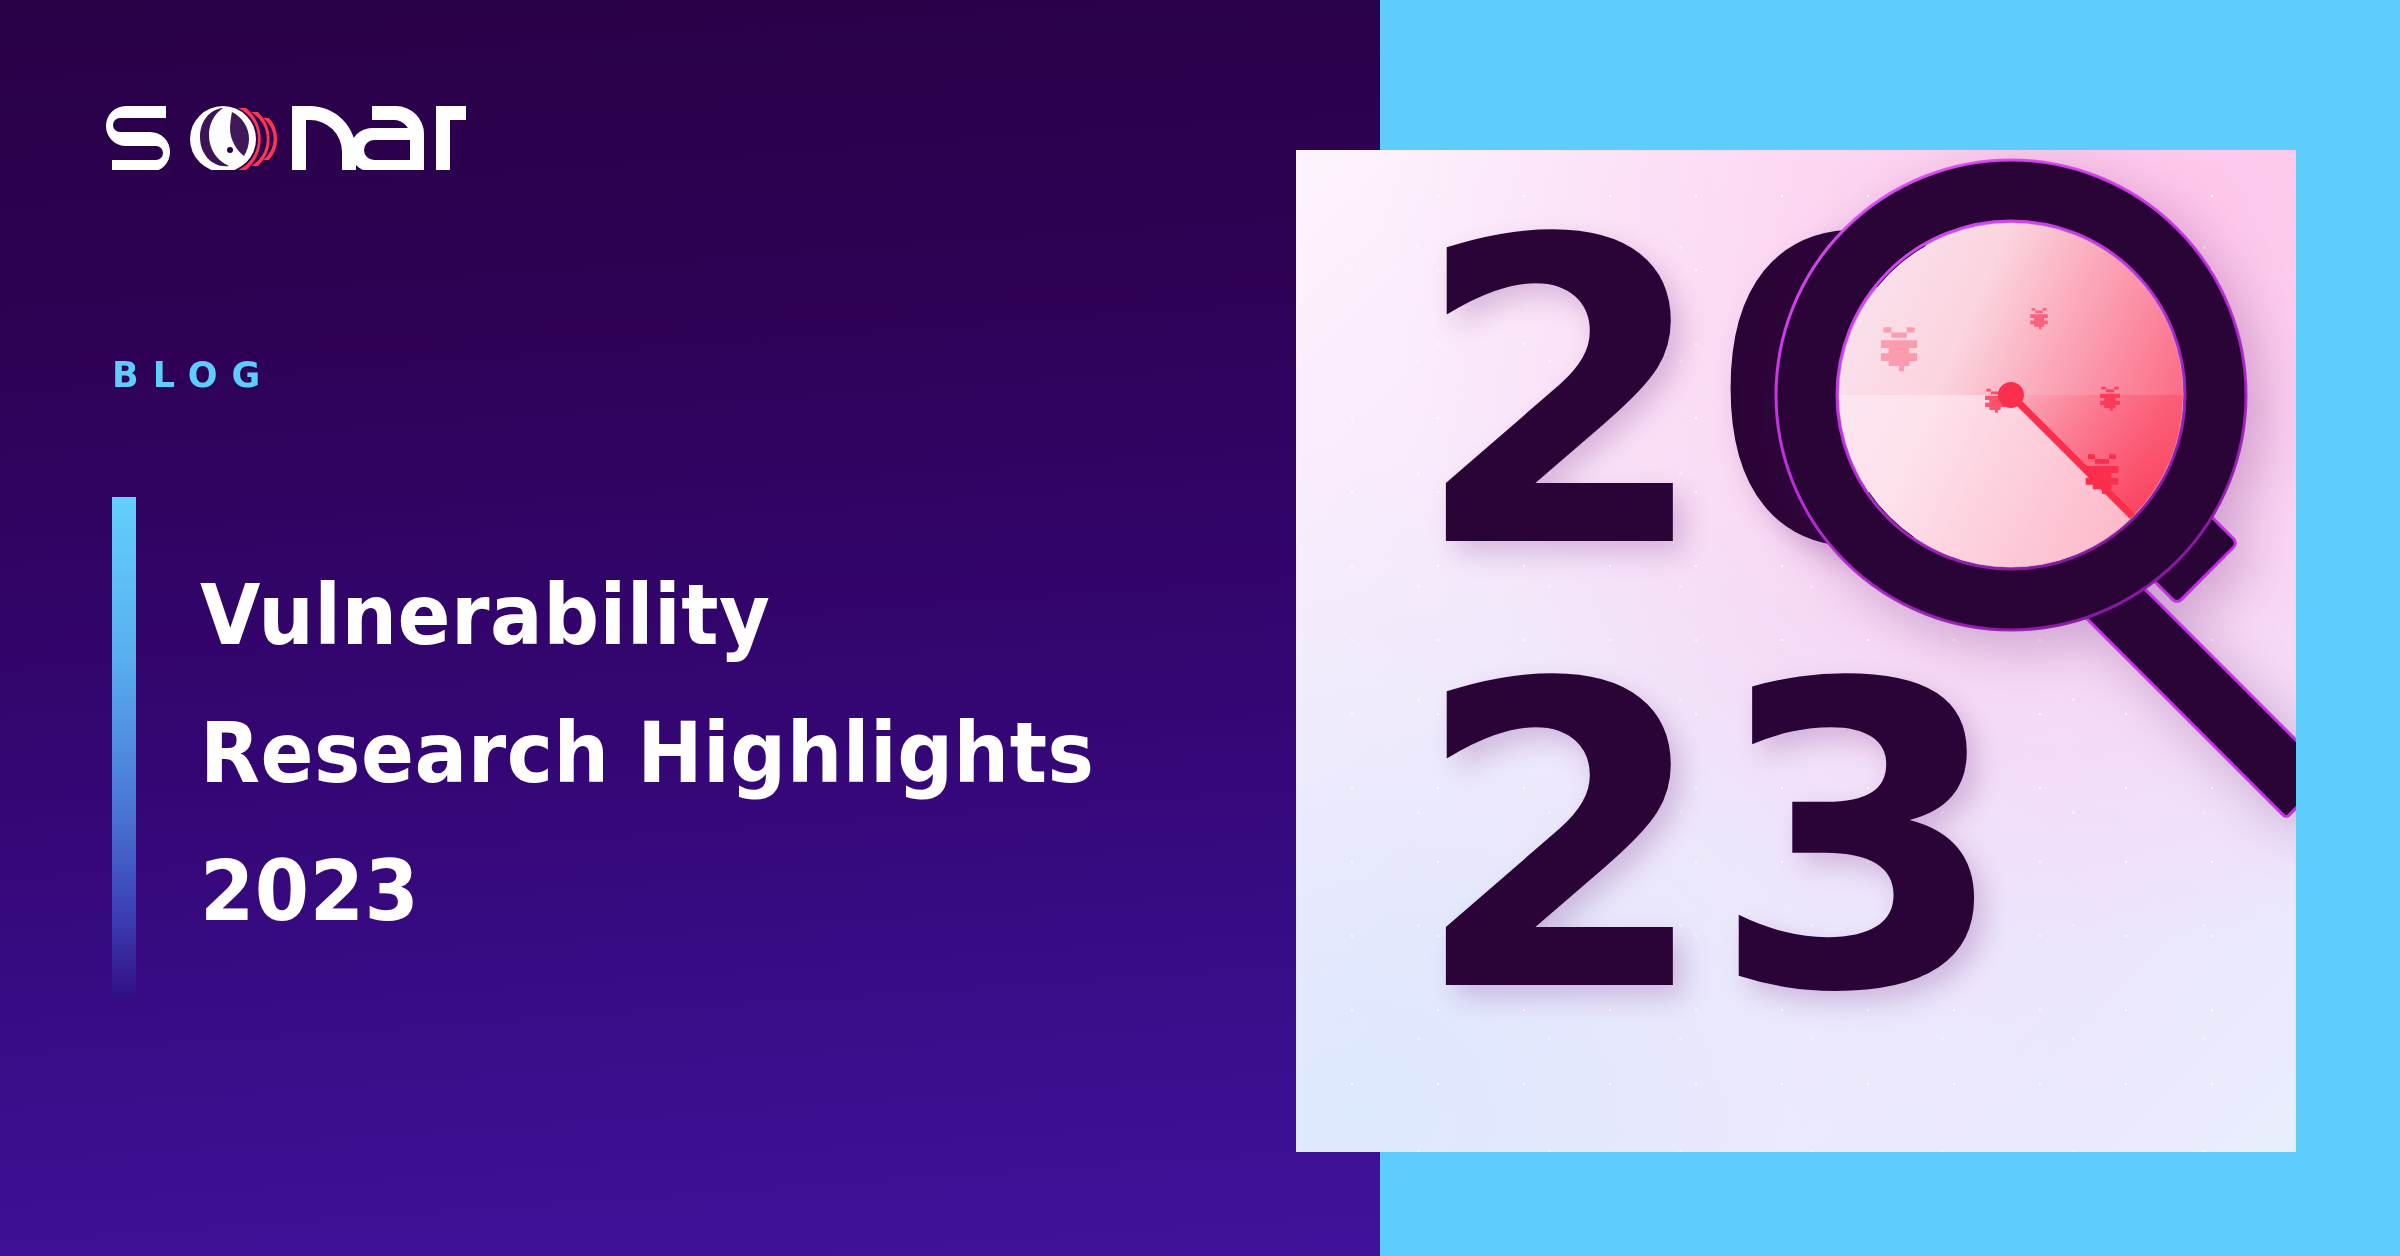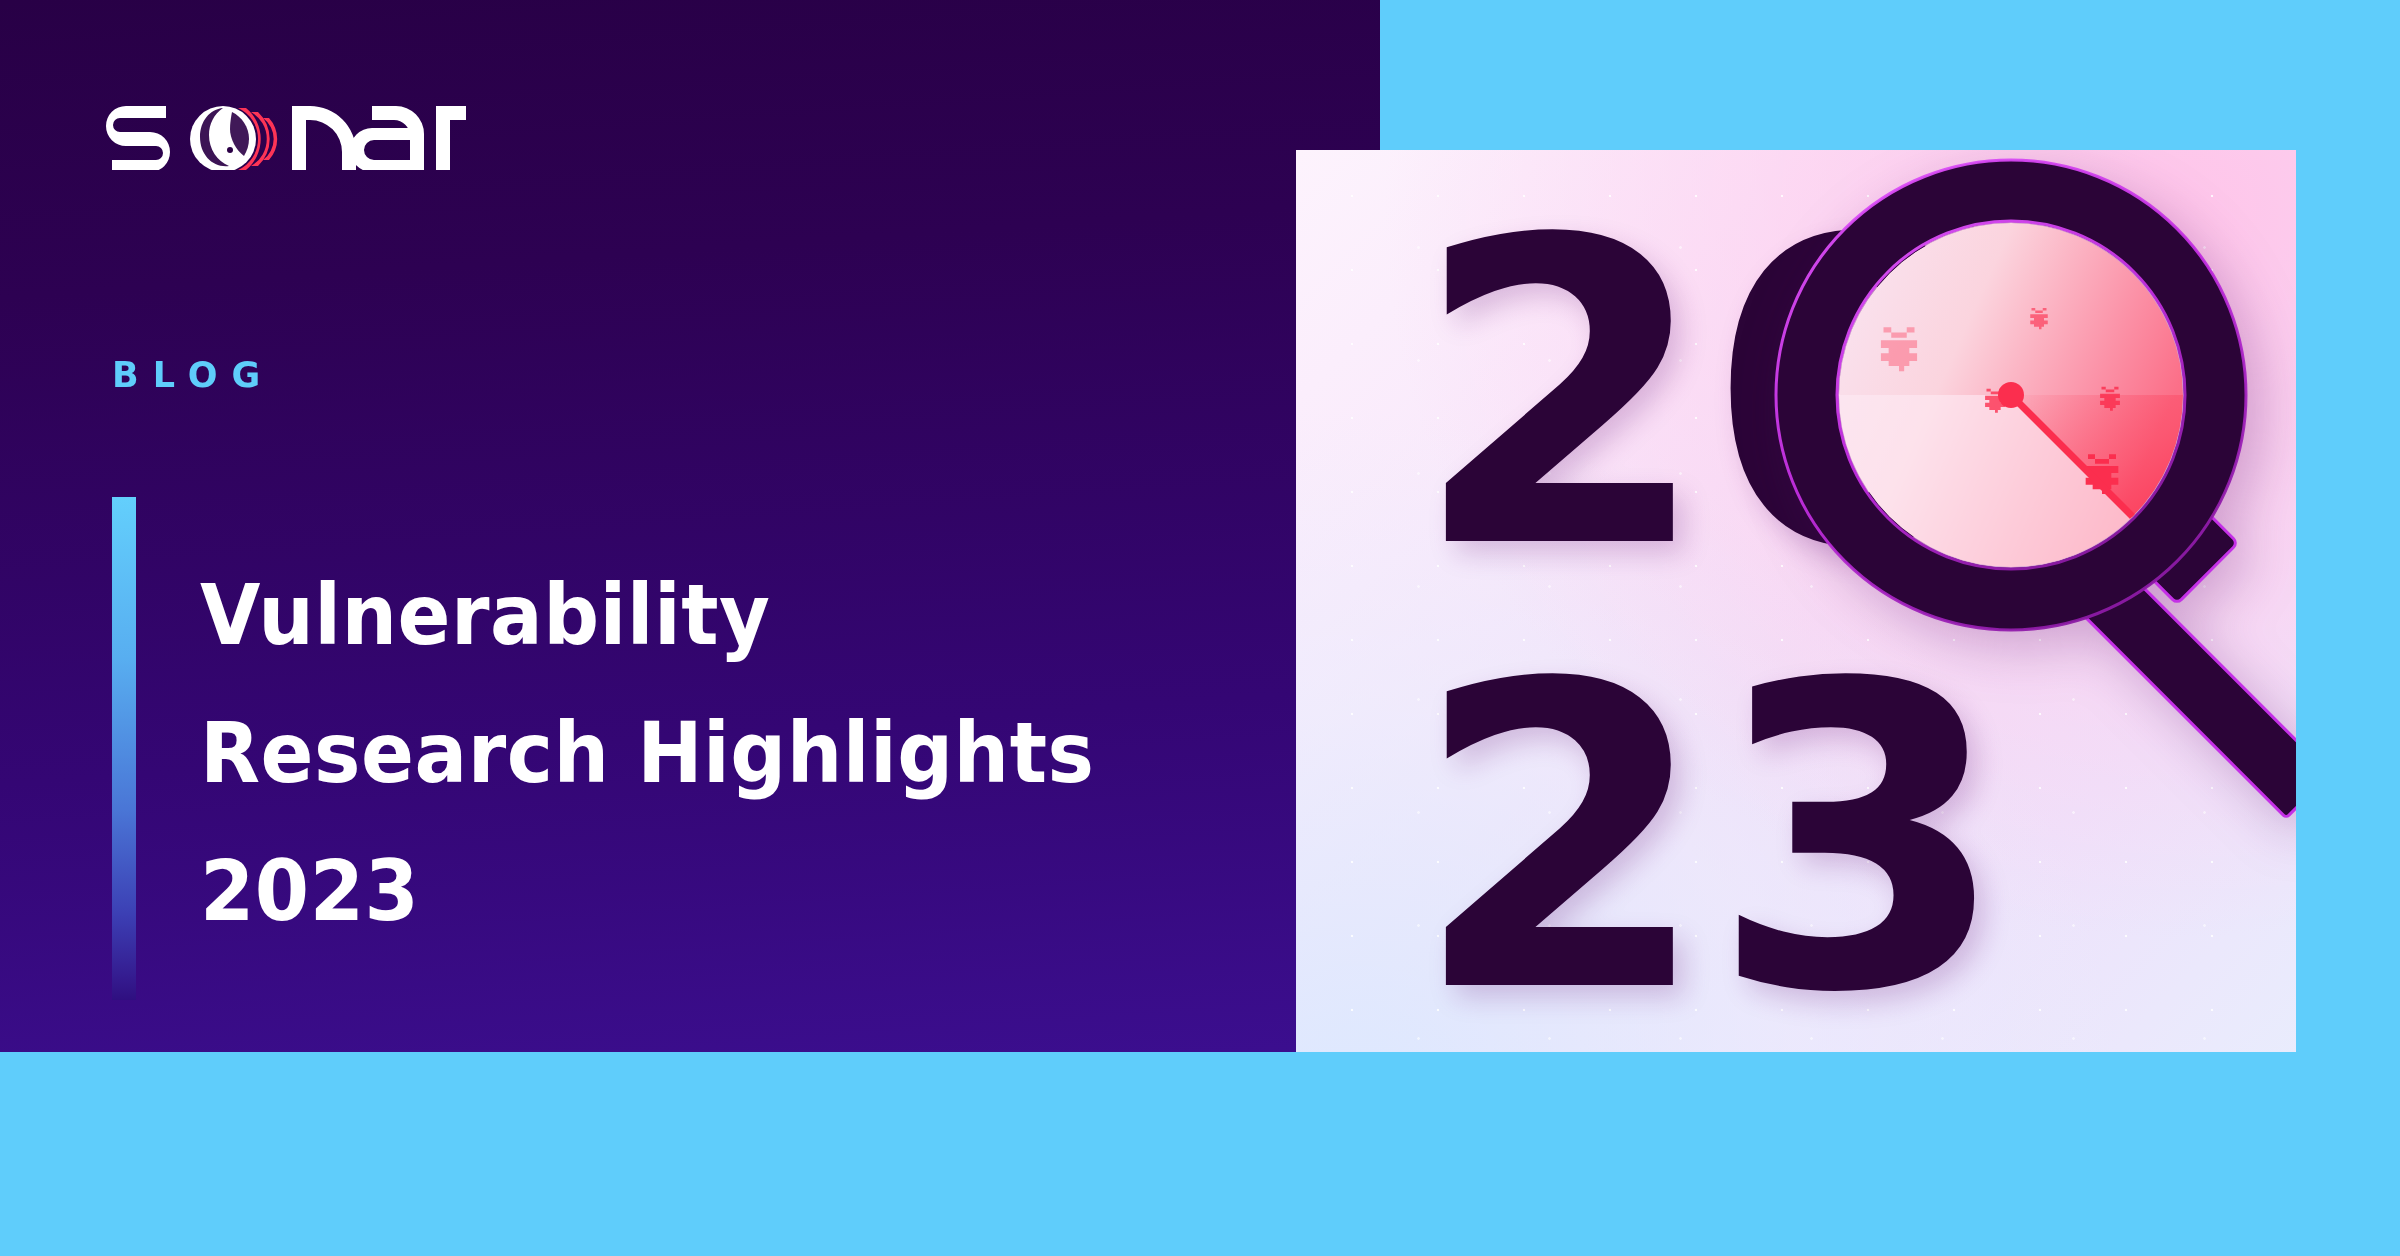--- a/index.html
+++ b/index.html
@@ -1,21 +1,21 @@
 <!DOCTYPE html>
 <html><head>
 <meta charset="utf-8">
 <style>
   html,body{margin:0;padding:0;}
   body{
     width:2400px;height:1256px;overflow:hidden;
     font-family:"Liberation Sans", sans-serif;
     background:#5fcdfb;
   }
-  .stage{position:relative;width:2400px;height:1052px;overflow:hidden;}
+  .stage{position:relative;width:2400px;height:1256px;overflow:hidden;}
 
   
   .bg-blue{
     position:absolute;left:0;top:0;width:2400px;height:1256px;
     background:#5fcdfb;
   }
   .bg-purple{
     position:absolute;left:0;top:0;width:1380px;height:1256px;
     background:linear-gradient(176deg,#280046 0%,#2d0152 22%,#340674 58%,#3c0f92 88%,#3f1299 100%);
   }

